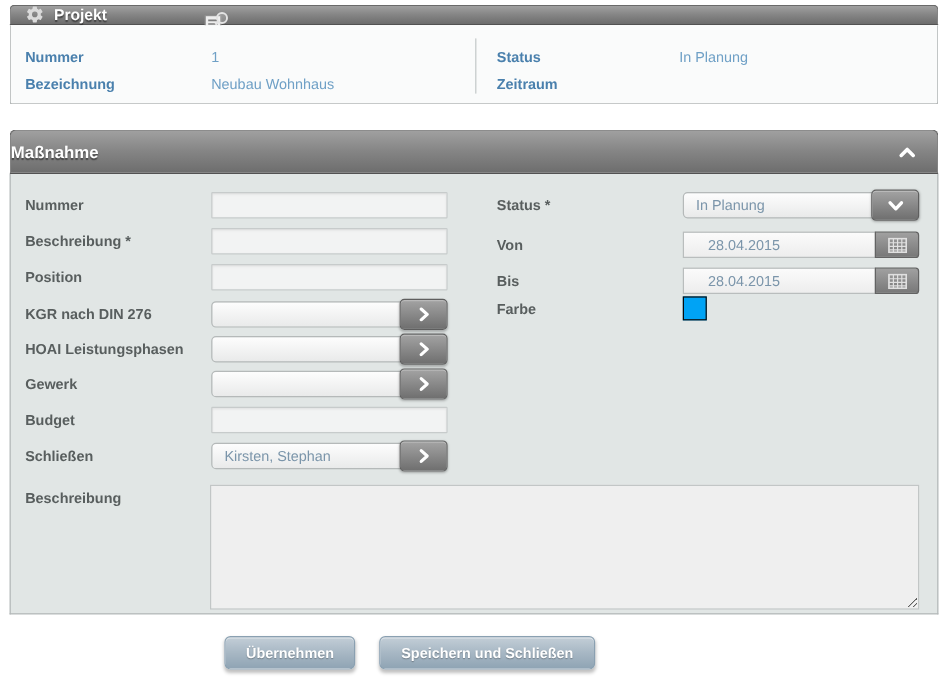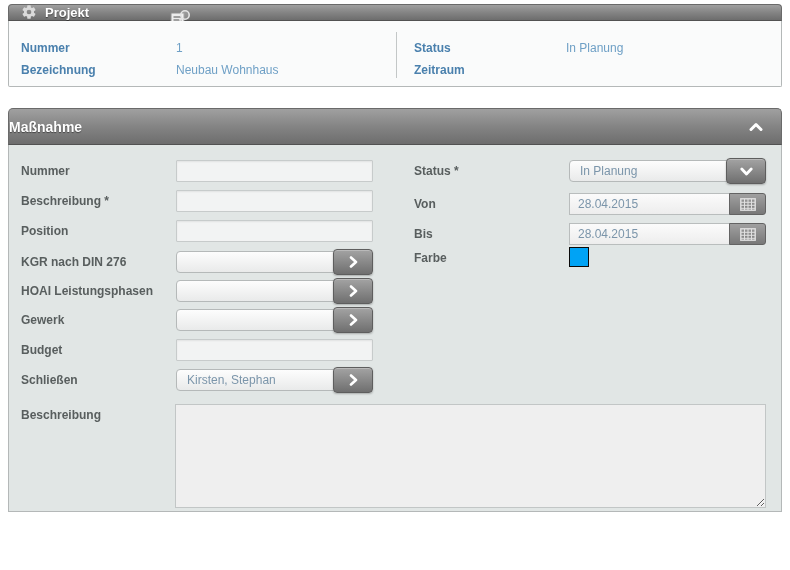--- a/index.html
+++ b/index.html
@@ -54,21 +54,21 @@
     background:linear-gradient(180deg,#a3a3a3,#6f6f6f);
     border:1px solid #5e5e5e; border-radius:4px;
     box-shadow:0 1px 2px rgba(0,0,0,.25), inset 0 1px 0 rgba(255,255,255,.25);
     display:flex; align-items:center; justify-content:center; cursor:pointer;
   }
 
   .datec { position:absolute; width:197px; height:22px; }
   .datec .dval {
     position:absolute; left:0; top:0; height:22px; right:36px;
     background:linear-gradient(180deg,#fbfbfb,#ededed);
-    border:1px solid #b9bdbd; color:#7b95aa; line-height:20px; padding-left:8px;
+    border:1px solid #b9bdbd; color:#7b95aa; line-height:20px; padding-left:20px;
   }
   .datec .dbtn {
     position:absolute; right:0; top:0; width:37px; height:22px;
     background:linear-gradient(180deg,#a0a0a0,#787878);
     border:1px solid #636363; border-radius:0 3px 3px 0;
     display:flex; align-items:center; justify-content:center; cursor:pointer;
   }
 
   #farbe-swatch { position:absolute; left:560px; top:102px; width:20px; height:20px; border:1.5px solid #0a0a0a; }
 
@@ -256,15 +256,17 @@
       <span class="f-label right-col lh22" style="top:102px;">Farbe</span>
       <div id="farbe-swatch" style="background-color:#00A3F5"></div>
 
       <span class="f-label" style="top:263px;">Beschreibung</span>
       <textarea id="beschreibung-area" style=""></textarea>
 
     </div>
   </div>
 
   <div id="footer-buttons">
+    <button class="fbtn">Übernehmen</button>
+    <button class="fbtn">Speichern und Schließen</button>
   </div>
 
 </div>
 
 </body></html>

